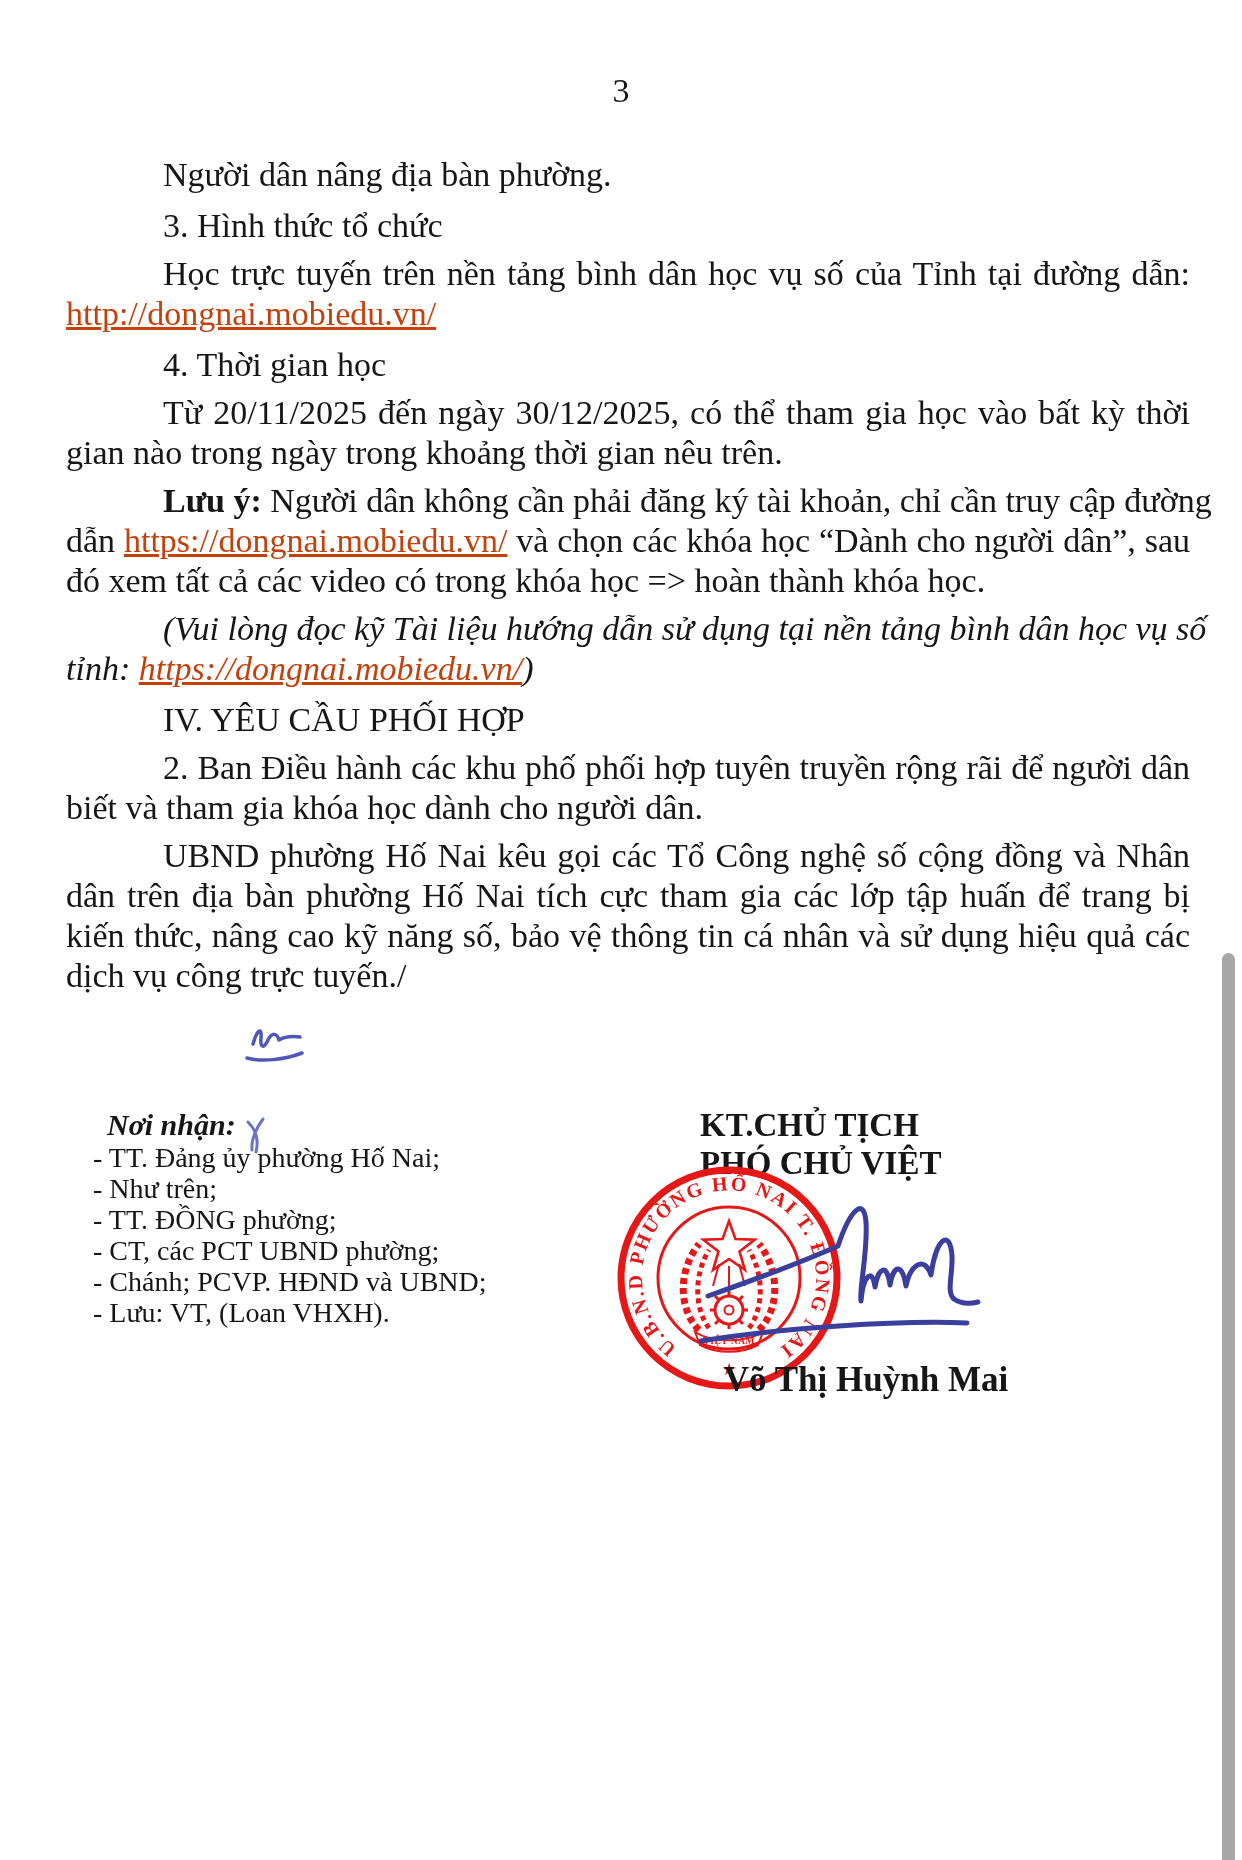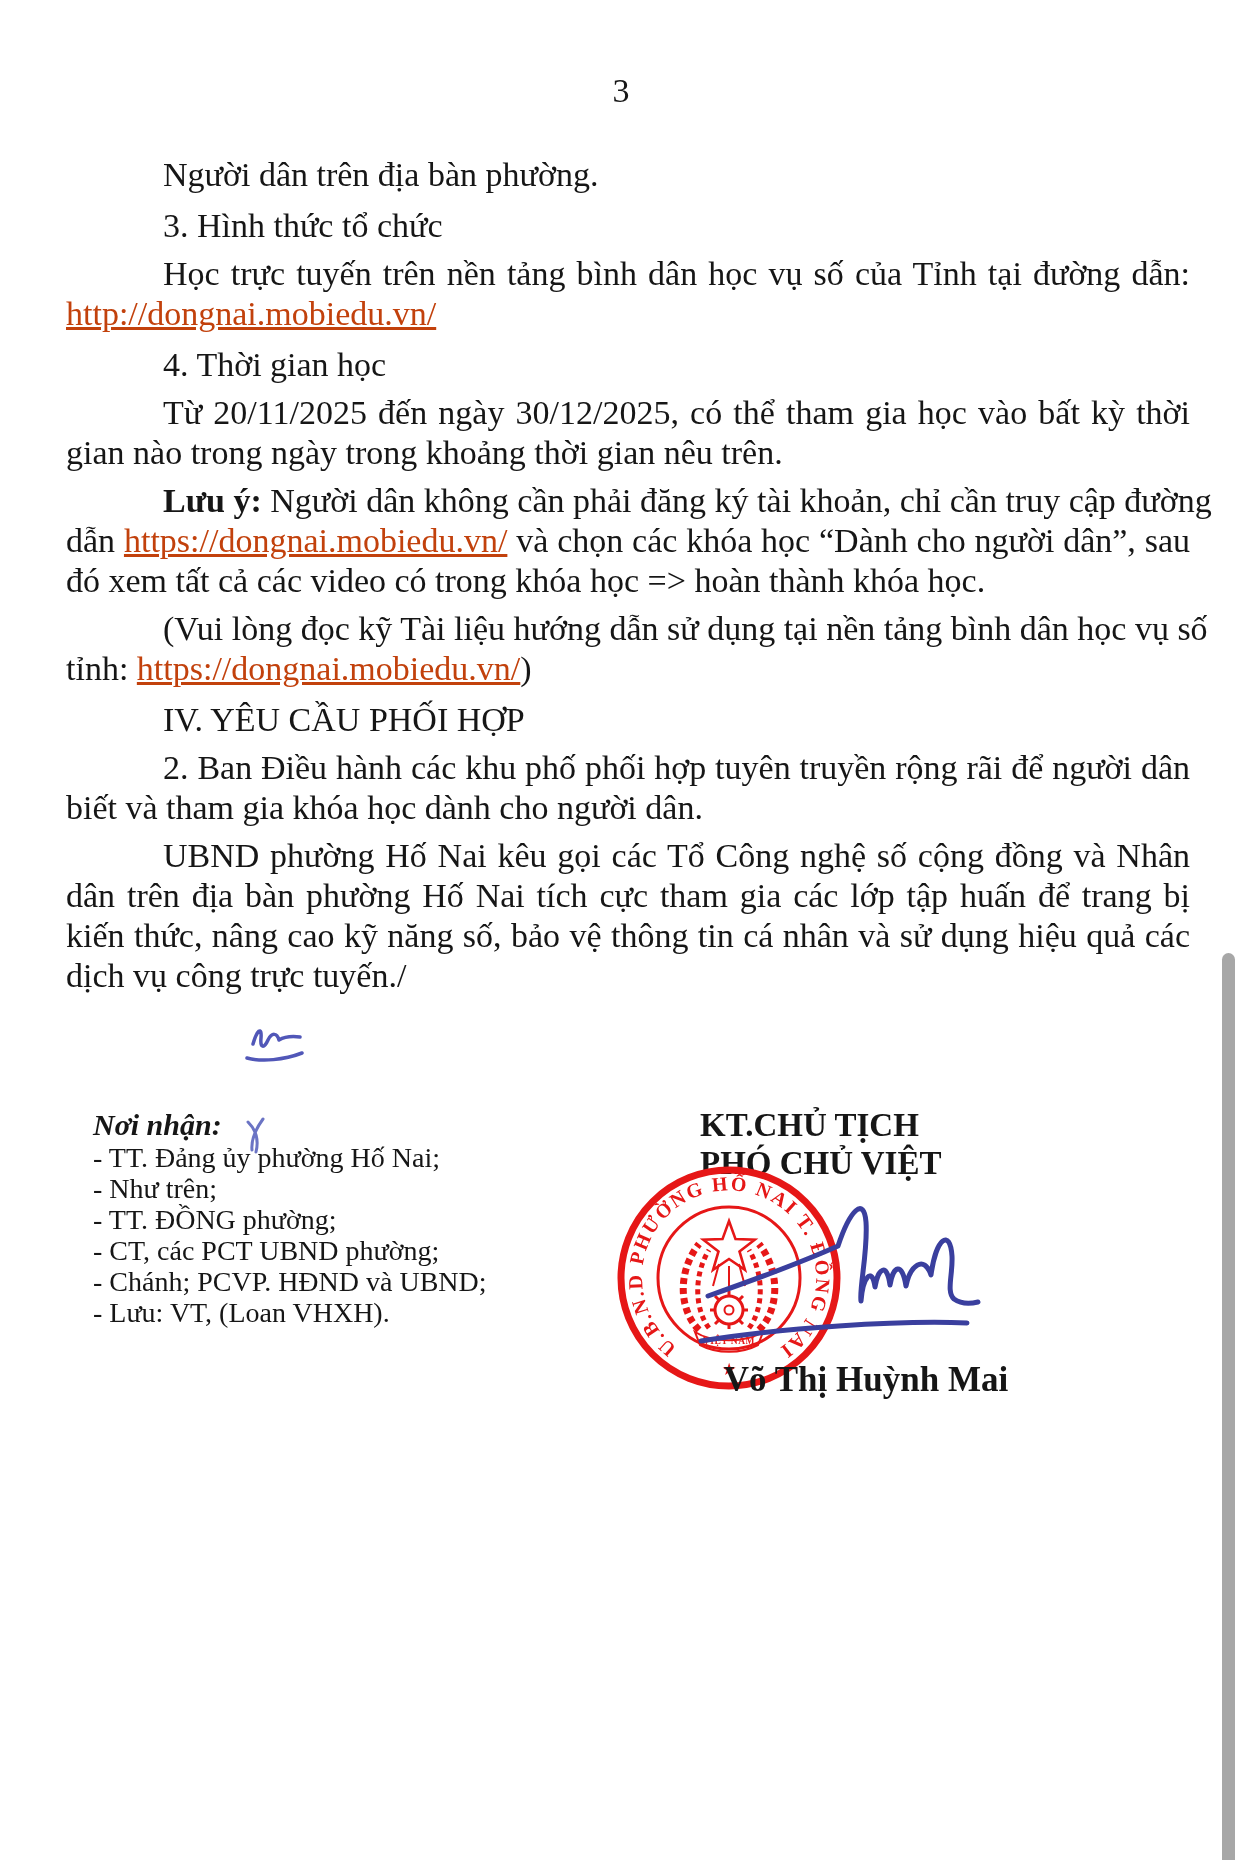--- a/index.html
+++ b/index.html
@@ -17,26 +17,26 @@
   }
   .body-col{
     position:absolute;left:66px;top:147px;width:1124px;
     font-size:34px;line-height:40px;
   }
   .para{margin:8px 0 0 0;}
   .h{margin:11px 0 0 0;font-weight:normal;}
   .ind{text-indent:97px;}
   .line{white-space:nowrap;}
   .jl{text-align:justify;text-align-last:justify;}
-  .it{}
+  .it{font-style:italic;}
   .link{color:#c2410c;text-decoration:underline;cursor:pointer;}
   .footer-left{
     position:absolute;left:93px;top:1108px;width:460px;
   }
-  .recipients-label{font-weight:bold;font-style:italic;font-size:30px;}
+  .recipients-label{font-weight:bold;font-style:italic;font-size:30px;margin-left:14px;}
   .recipient{font-size:28px;line-height:31px;}
   .sign-block{
     position:absolute;left:700px;top:1106px;width:330px;
     font-weight:bold;
   }
   .sign-title{font-size:33px;line-height:38px;}
   .signer-name{
     position:absolute;left:700px;top:1360px;width:332px;
     text-align:center;font-weight:bold;font-size:35px;
   }
@@ -50,21 +50,21 @@
 </head>
 <body>
 
 <div class="page">
 
   <div class="page-number">3</div>
 
   <div class="body-col">
 
     <div class="para">
-      <div class="line ind">Người dân trên địa bàn phường.</div>
+      <div class="line ind">Người dân nâng địa bàn phường.</div>
     </div>
 
     <div class="h ind">3. Hình thức tổ chức</div>
 
     <div class="para">
       <div class="line jl ind">Học trực tuyến trên nền tảng bình dân học vụ số của Tỉnh tại đường dẫn:</div>
       <div class="line"><a class="link">http://dongnai.mobiedu.vn/</a></div>
     </div>
 
     <div class="h ind">4. Thời gian học</div>

